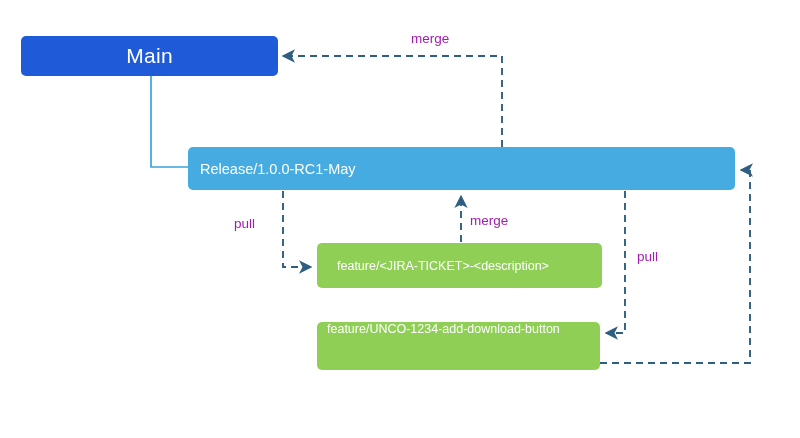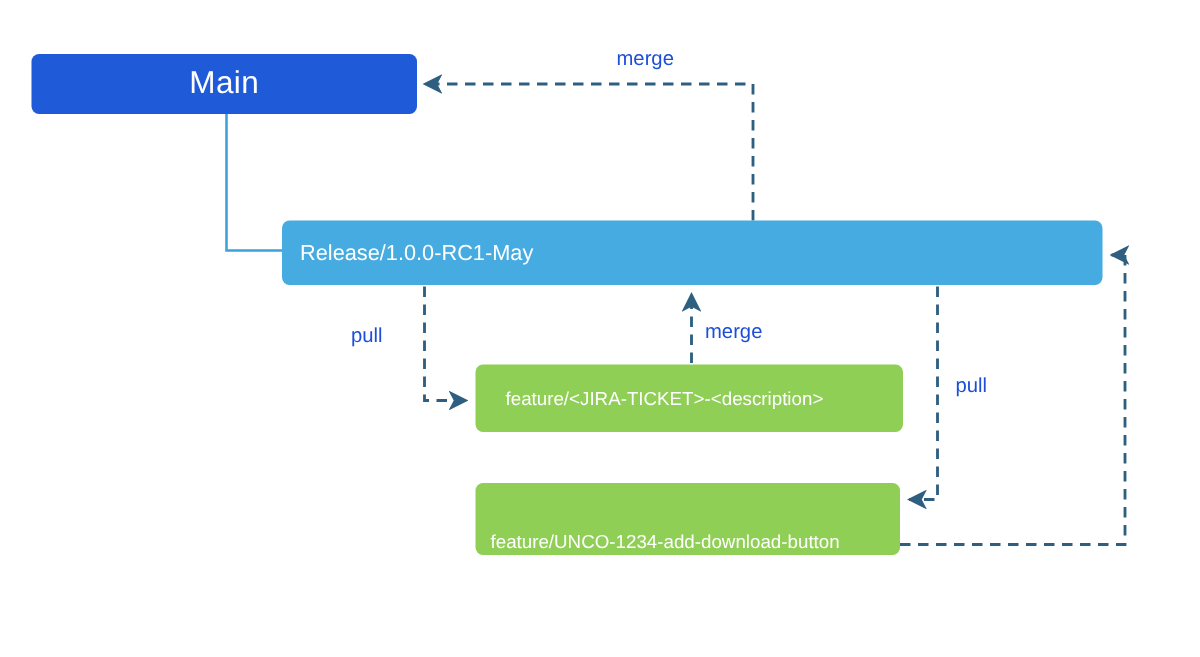--- a/index.html
+++ b/index.html
@@ -63,29 +63,29 @@
   .node-feature-unco {
     left: 317px;
     top: 322px;
     width: 283px;
     height: 48px;
     background: #8fcf55;
     padding-left: 10px;
     padding-right: 8px;
     font-size: 12.5px;
     line-height: 1.25;
-    align-items: flex-end;
+    align-items: flex-start;
   }
   .node-feature-unco .txt {
     display: block;
     width: 100%;
   }
   .edge-label {
     position: absolute;
-    color: #1d4ed8;
+    color: #a21caf;
     font-size: 13.5px;
     font-family: "Liberation Sans", sans-serif;
     white-space: nowrap;
   }
   .lbl-merge-top   { left: 411px; top: 31px; }
   .lbl-pull-left   { left: 234px; top: 216px; }
   .lbl-merge-mid   { left: 470px; top: 213px; }
   .lbl-pull-right  { left: 637px; top: 249px; }
 </style>
 </head>

